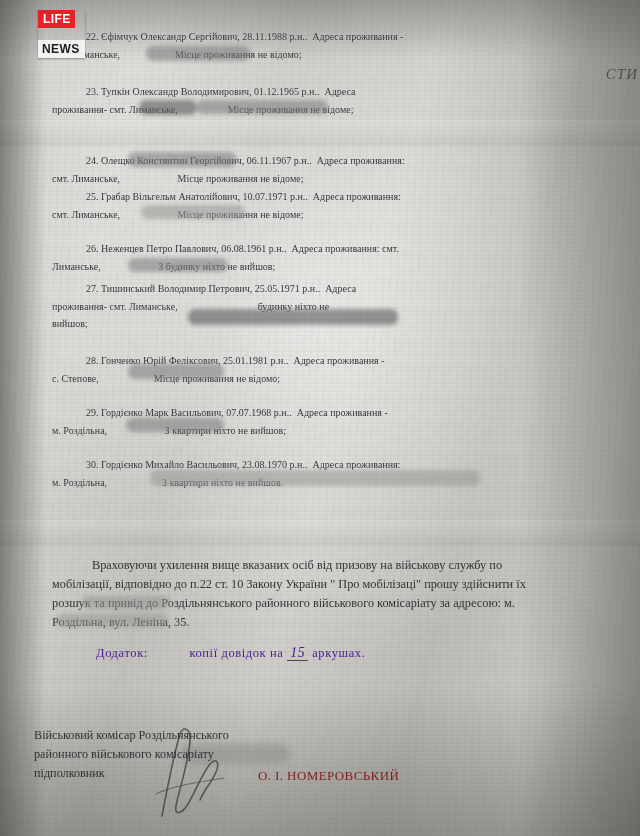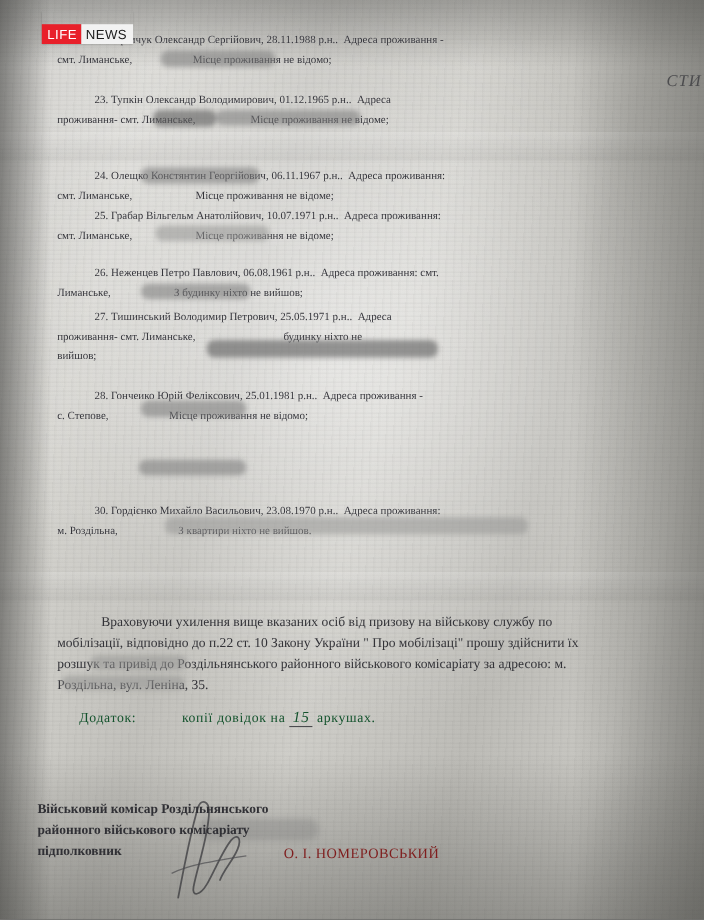--- a/index.html
+++ b/index.html
@@ -59,28 +59,29 @@
     background: linear-gradient(180deg, rgba(255,255,255,0.25), rgba(0,0,0,0.10));
     opacity: .5;
   }
 
   
   .logo {
     position: absolute;
     left: 38px;
     top: 10px;
     display: flex;
-    align-items: flex-end;
+    align-items: flex-start;
     font-family: "Liberation Sans", sans-serif;
-    font-weight: normal;
+    font-weight: bold;
     font-size: 12px;
     letter-spacing: .4px;
     line-height: 1;
     z-index: 8;
     box-shadow: 0 1px 2px rgba(0,0,0,.35);
+    flex-direction: column;
   }
   .logo .life {
     background: #e8202a;
     color: #ffffff;
     padding: 3px 4px 3px 5px;
   }
   .logo .news {
     background: #f2f2f2;
     color: #1b1b1b;
     padding: 3px 5px 3px 4px;
@@ -136,42 +137,41 @@
     position: absolute;
     left: 52px;
     top: 556px;
     width: 500px;
     font-size: 12.3px;
     line-height: 19px;
     color: #333338;
   }
   .attach {
     position: absolute;
-    left: 72px;
+    left: 96px;
     top: 645px;
     font-size: 12.5px;
     letter-spacing: .6px;
-    color: #14532d;
+    color: #4c1d95;
     text-align: center;
   }
   .handnum {
     font-family: "Liberation Serif", serif;
     font-style: italic;
     font-size: 14px;
     border-bottom: 1px solid #4a4a4e;
     padding: 0 3px;
   }
   .sign-block {
     position: absolute;
     left: 34px;
     top: 726px;
     font-size: 12.2px;
     line-height: 19px;
     color: #303035;
-    font-weight: bold;
   }
   .sign-name {
     position: absolute;
     left: 258px;
     top: 768px;
     font-size: 13px;
     letter-spacing: .4px;
     color: #7f1d1d;
   }
   .signature {
@@ -232,20 +232,22 @@
     <div class="para indent blur-soft" style="left:52px; top:240px; width:500px;">26. Неженцев Петро Павлович, 06.08.1961 р.н..  Адреса проживання: смт.
 Лиманське,                       З будинку ніхто не вийшов;</div>
 
     <div class="para indent blur-soft" style="left:52px; top:280px; width:500px;">27. Тишинський Володимир Петрович, 25.05.1971 р.н..  Адреса
 проживання- смт. Лиманське,                                будинку ніхто не
 вийшов;</div>
 
     <div class="para indent blur-soft" style="left:52px; top:352px; width:500px;">28. Гончеико Юрій Феліксович, 25.01.1981 р.н..  Адреса проживання -
 с. Степове,                      Місце проживання не відомо;</div>
 
+    <div class="para indent blur-soft" style="left:52px; top:404px; width:500px;">29. Гордієнко Марк Васильович, 07.07.1968 р.н..  Адреса проживання -
+м. Роздільна,                       З квартири ніхто не вийшов;</div>
 
     <div class="para indent blur-soft" style="left:52px; top:456px; width:500px;">30. Гордієнко Михайло Васильович, 23.08.1970 р.н..  Адреса проживання:
 м. Роздільна,                      З квартири ніхто не вийшов.</div>
 
     <div class="closing blur-soft" style="text-indent:40px;">Враховуючи ухилення вище вказаних осіб від призову на військову службу по мобілізації,  відповідно до п.22 ст. 10 Закону України " Про мобілізаці" прошу здійснити їх розшук та привід до Роздільнянського районного військового комісаріату  за адресою: м. Роздільна, вул. Леніна, 35.</div>
 
     <div class="attach">
       <span>Додаток:</span>
       <span style="display:inline-block;width:34px"></span>
       <span>копії довідок на</span>

